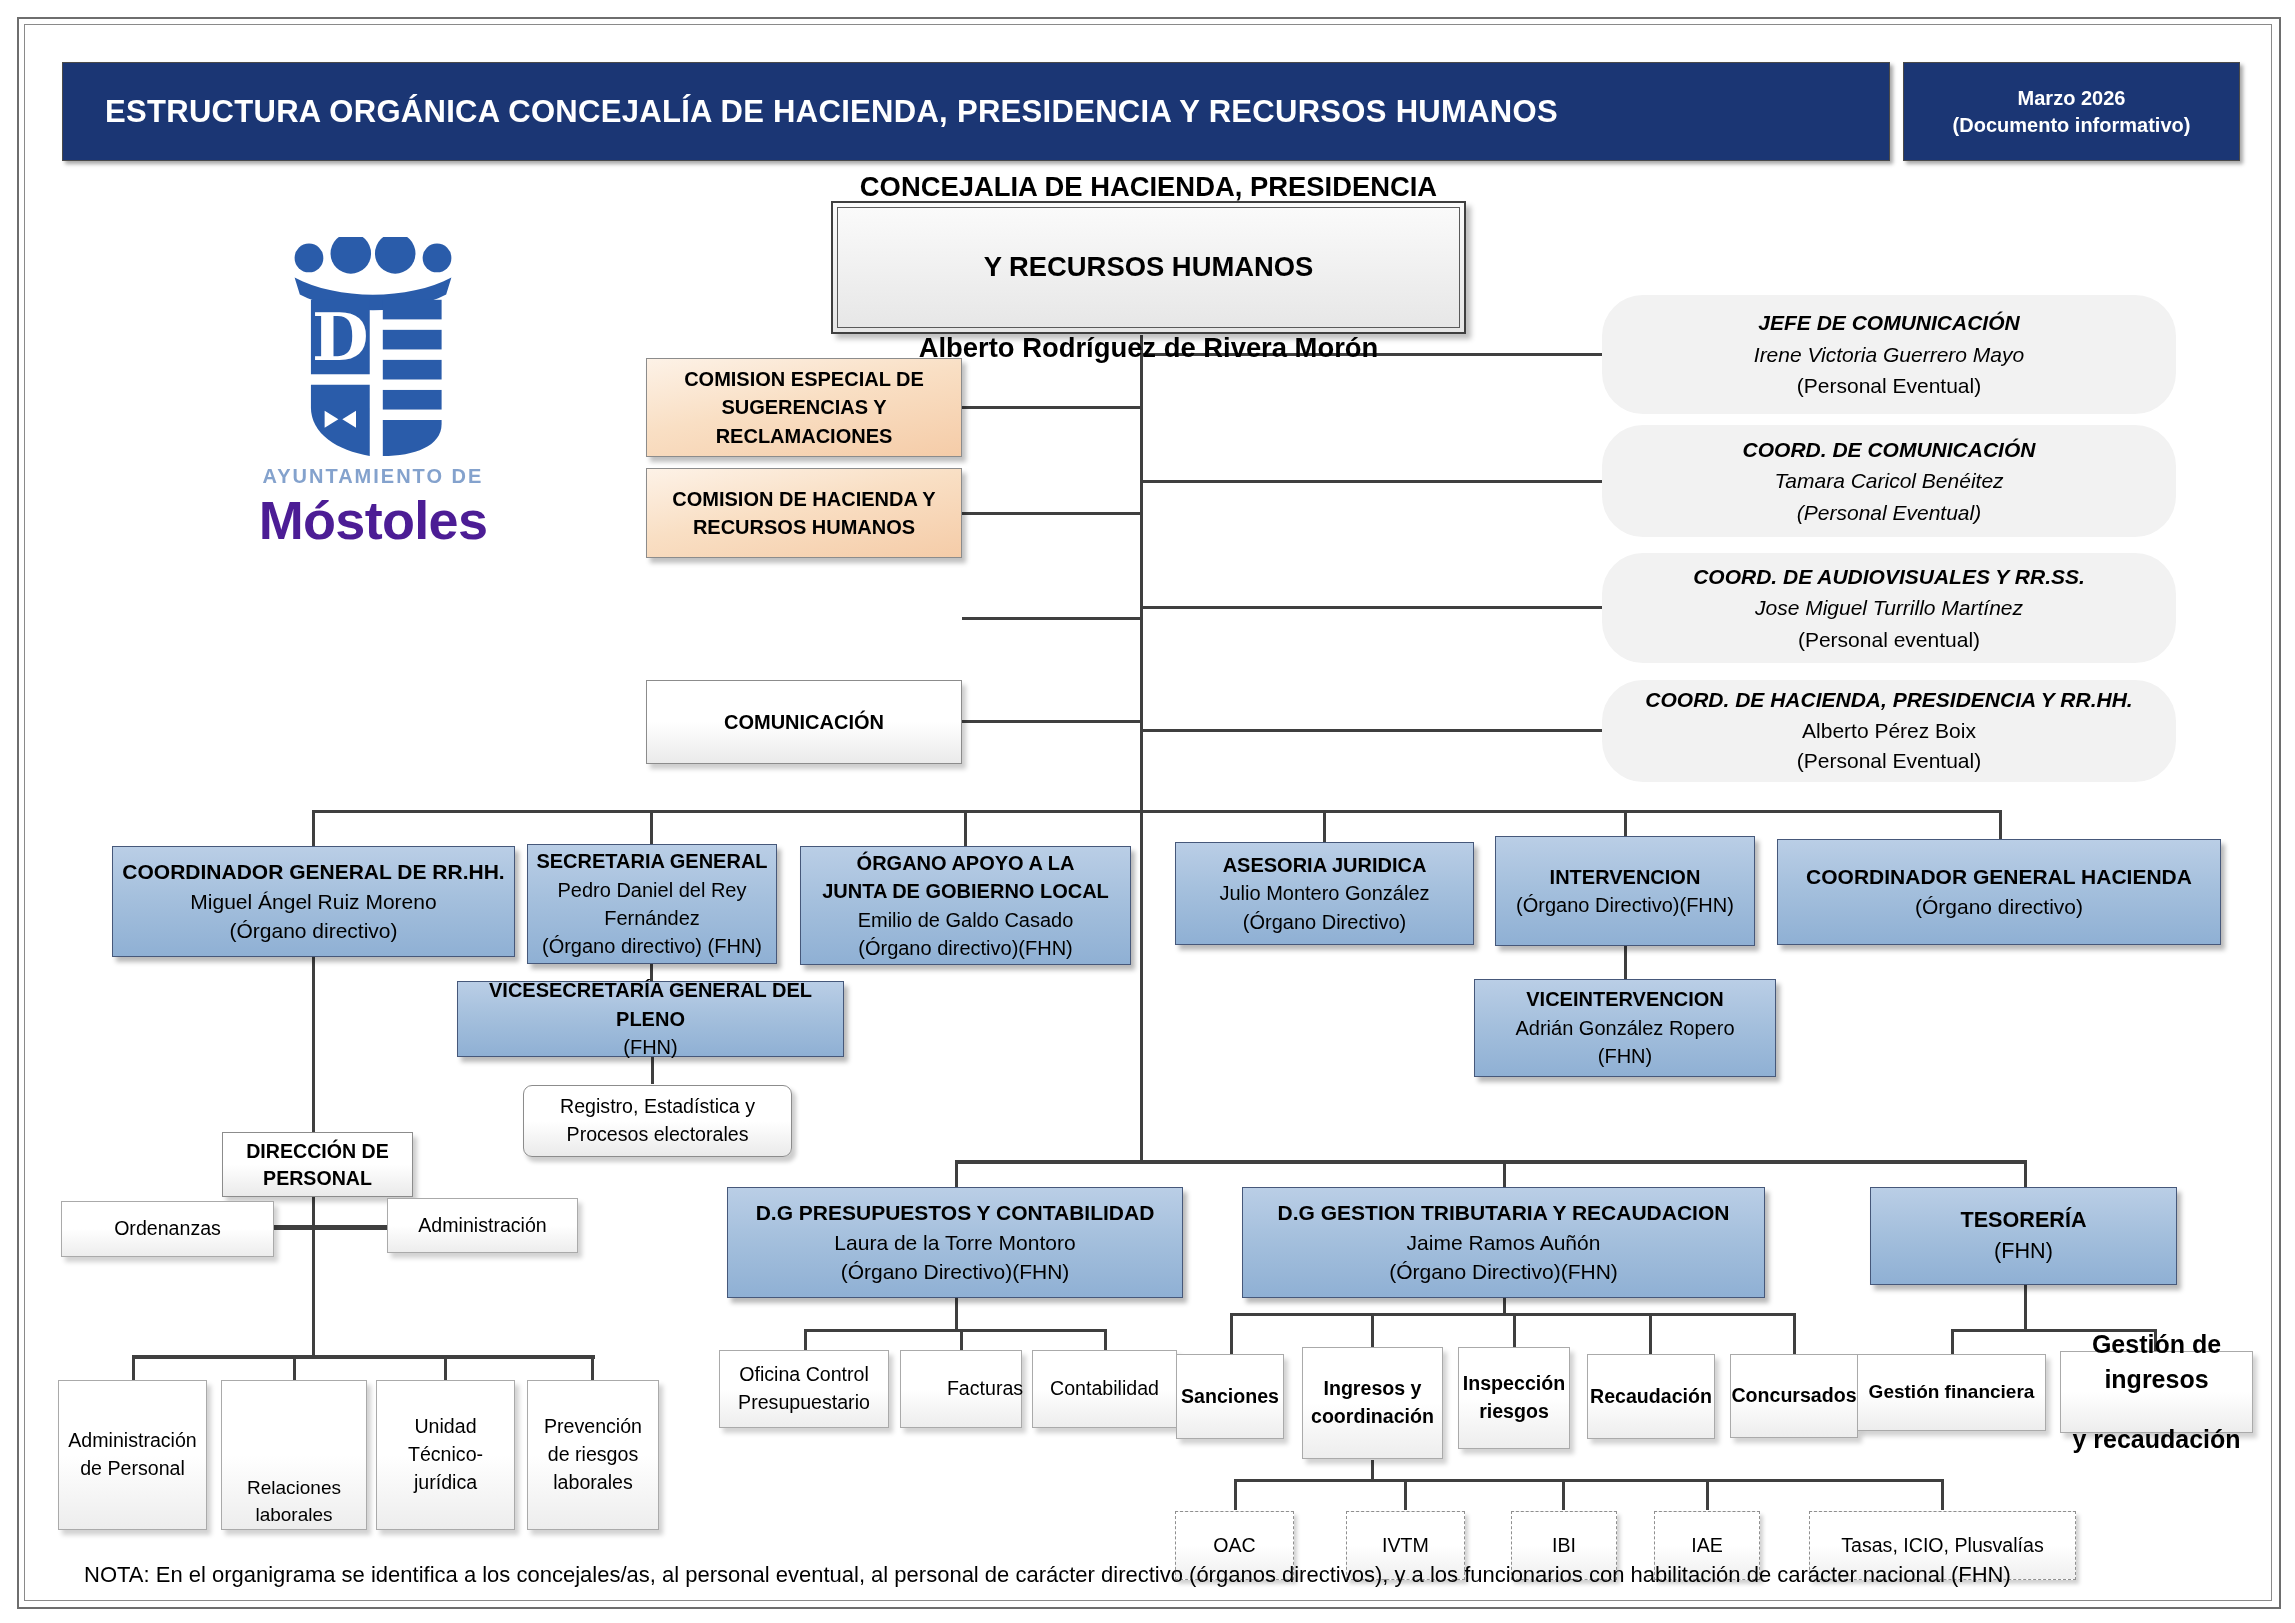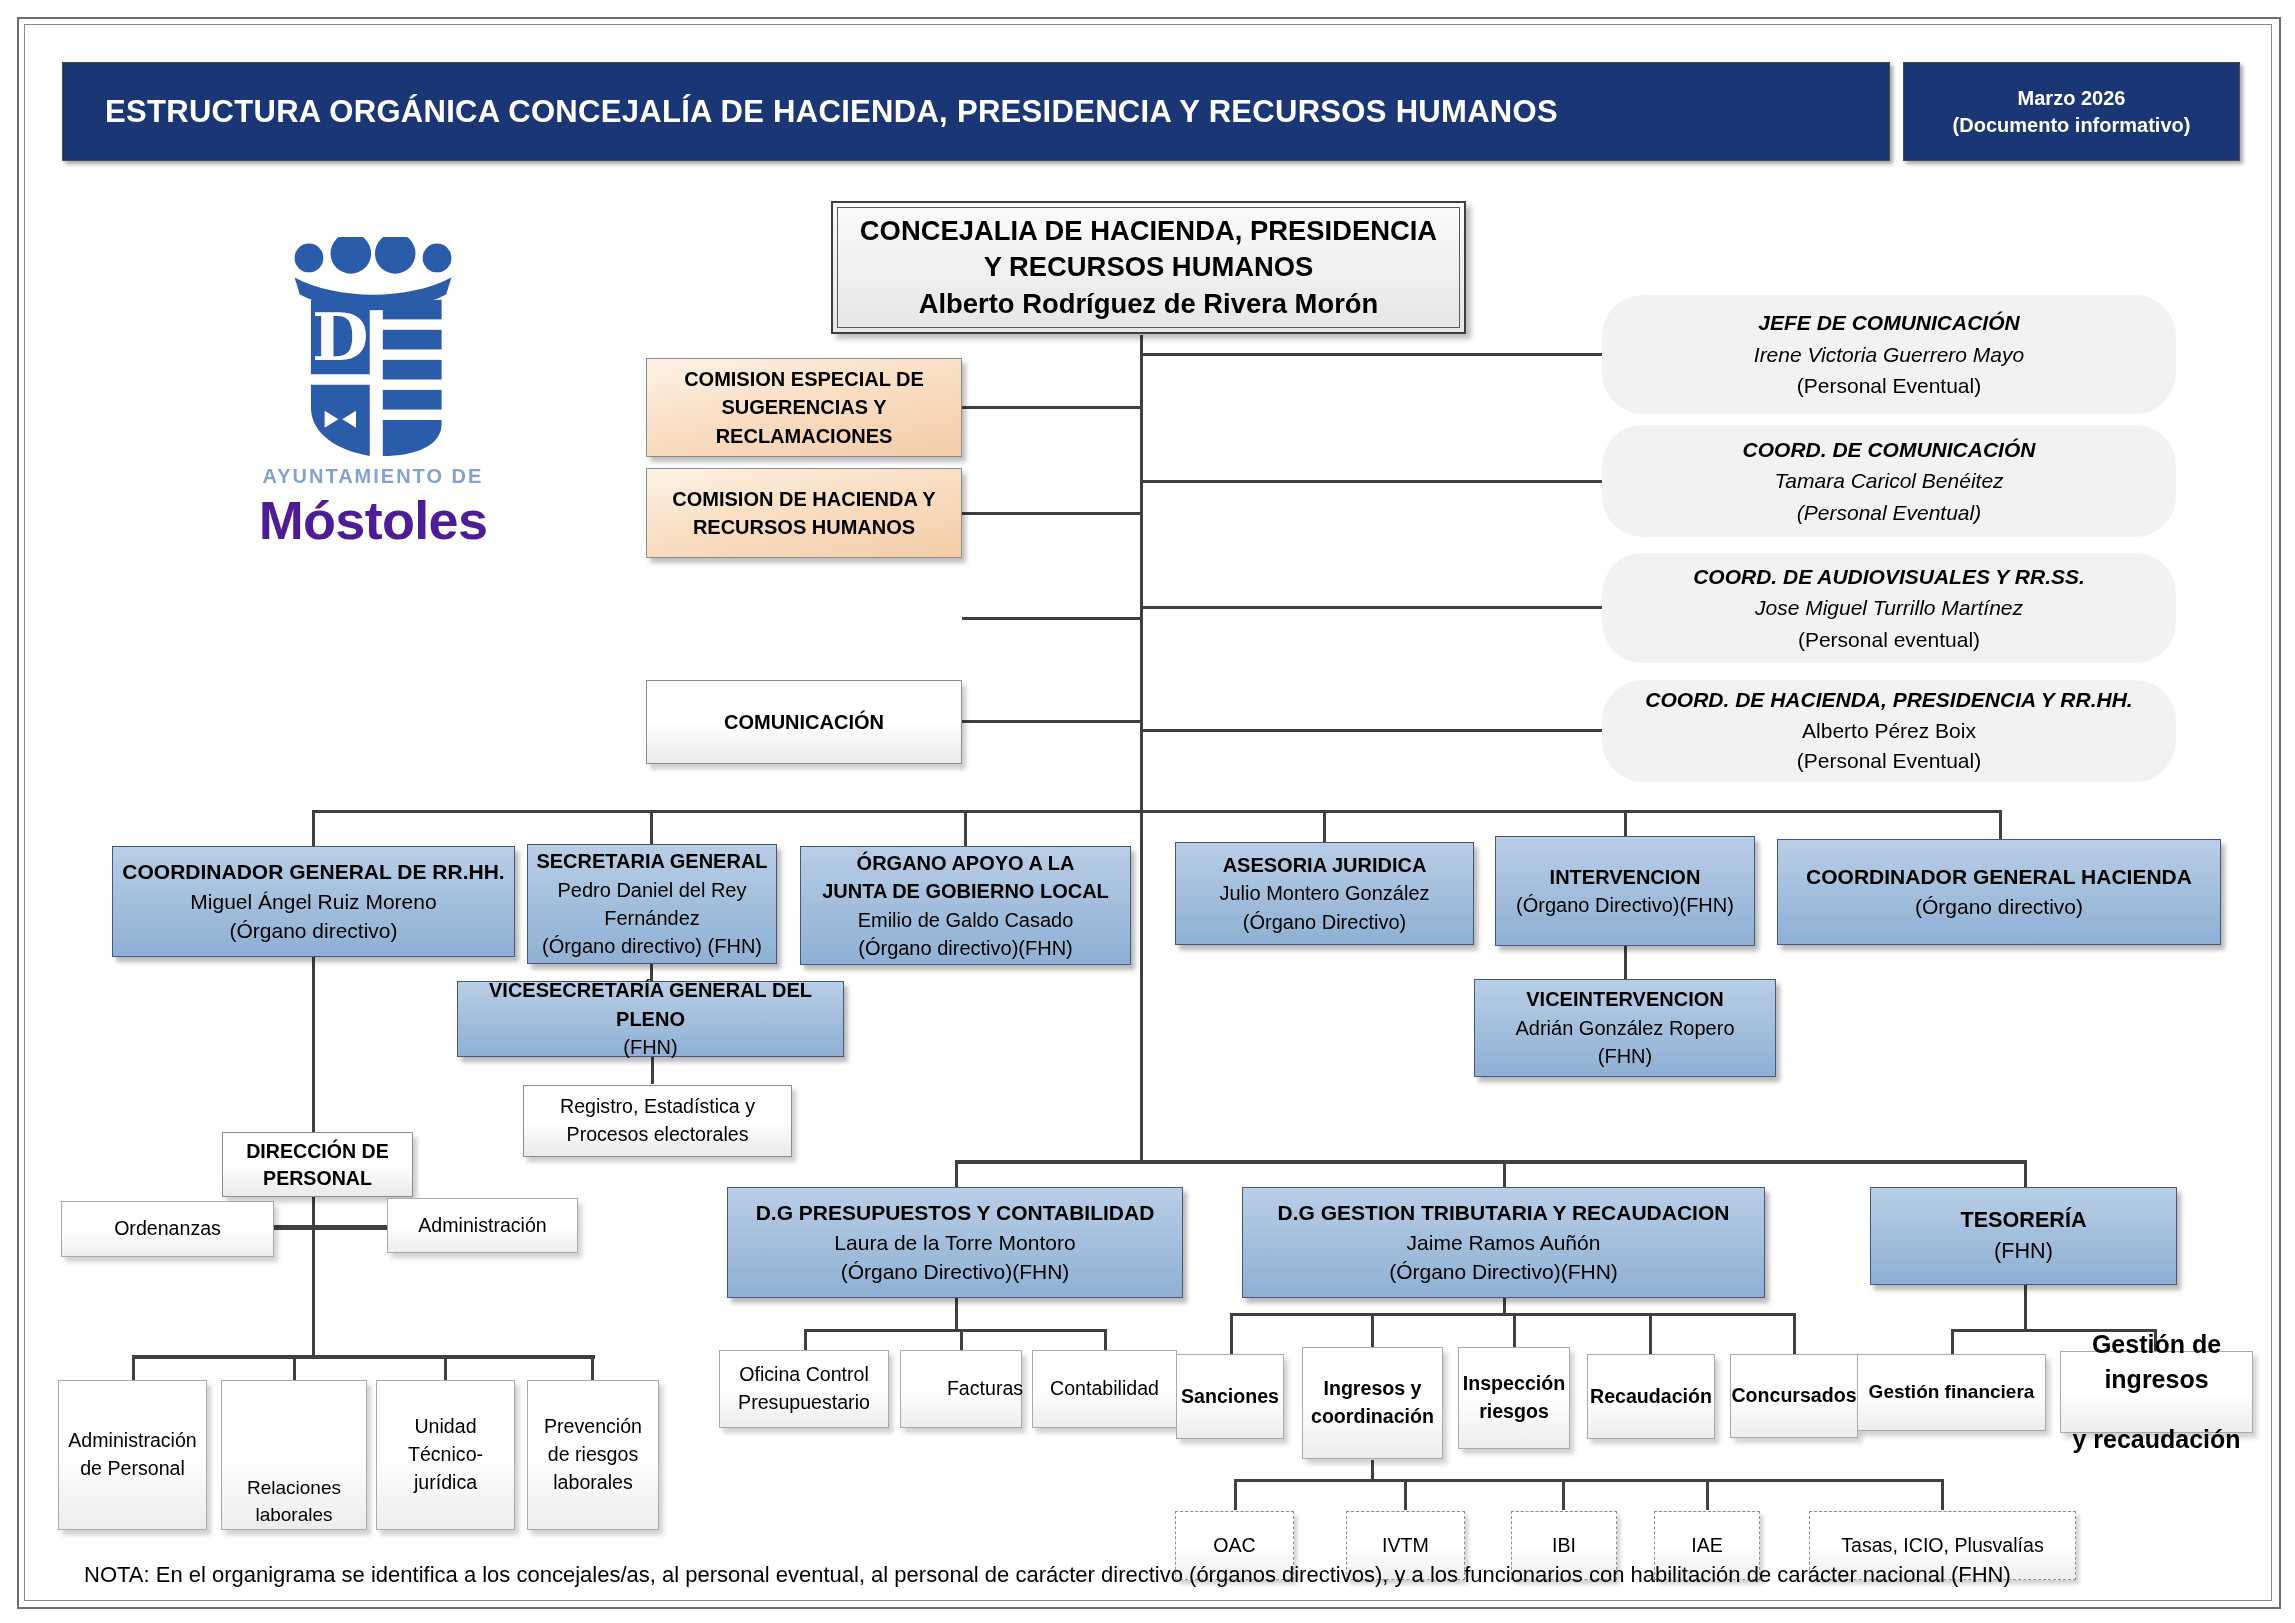--- a/index.html
+++ b/index.html
@@ -23,21 +23,21 @@
   .blue{background:linear-gradient(180deg,#bacee6 0%,#a5c0dd 45%,#8fb0d4 100%);
         border:1.3px solid #46587a;box-shadow:3.9px 4.6px 4.6px rgba(0,0,0,.28);}
   .white{background:linear-gradient(180deg,#ffffff 50%,#eaeaea 100%);
          border:1.3px solid #8c8c8c;box-shadow:3.9px 4.6px 4.6px rgba(0,0,0,.2);}
   .whitel{background:linear-gradient(180deg,#ffffff 50%,#ededed 100%);
           border:1.3px solid #aaaaaa;box-shadow:3.9px 4.6px 4.6px rgba(0,0,0,.18);}
   .dashed{background:linear-gradient(180deg,#ffffff 50%,#efefef 100%);
           border:1.3px dashed #8f8f8f;box-shadow:3.3px 3.9px 3.9px rgba(0,0,0,.18);}
   .rounded{background:#f2f2f2;border-radius:41px;border:none;}
   .dbl{background:linear-gradient(180deg,#fbfbfb 0%,#e6e6e6 100%);border:2px solid #3f3f3f;
-       box-shadow:4.6px 5.2px 5.2px rgba(0,0,0,.25);}
+       box-shadow:4.6px 5.2px 5.2px rgba(0,0,0,.25);gap:44px;}
   .dbl::before{content:"";position:absolute;inset:3.9px;border:1.3px solid #5a5a5a;pointer-events:none;}
 
   .ti{font-weight:bold;}
   .bi{font-weight:bold;font-style:italic;}
   .it{font-style:italic;}
   .hline,.vline{position:absolute;background:#3f3f3f;}
 
   .logo{position:absolute;left:216px;top:237px;width:314px;text-align:center;}
   .logo svg{display:block;margin:0 auto;}
   .logo-top{margin-top:9.1px;font-size:20px;font-weight:bold;letter-spacing:2px;color:#84a2cd;}
@@ -208,21 +208,21 @@
   </div>
   <div class="box blue" style="left:1777px;top:839px;width:444px;height:106px;font-size:21px;">
     <div class="ti">COORDINADOR GENERAL HACIENDA</div>
     <div>(Órgano directivo)</div>
   </div>
 
   <div class="box blue" style="left:457px;top:981px;width:387px;height:76px;font-size:20px;">
     <div class="ti">VICESECRETARÍA GENERAL DEL PLENO</div>
     <div>(FHN)</div>
   </div>
-  <div class="box white" style="left:523px;top:1085px;width:269px;height:72px;font-size:19.6px;">
+  <div class="box white" style="left:523px;top:1085px;width:269px;height:72px;font-size:19.6px;border-radius:9px;">
     <div>Registro, Estadística y</div>
     <div>Procesos electorales</div>
   </div>
   <div class="box blue" style="left:1474px;top:979px;width:302px;height:98px;font-size:20px;">
     <div class="ti">VICEINTERVENCION</div>
     <div>Adrián González Ropero</div>
     <div>(FHN)</div>
   </div>
 
   <div class="box white" style="left:222px;top:1132px;width:191px;height:65px;font-size:19.6px;line-height:1.35;">

